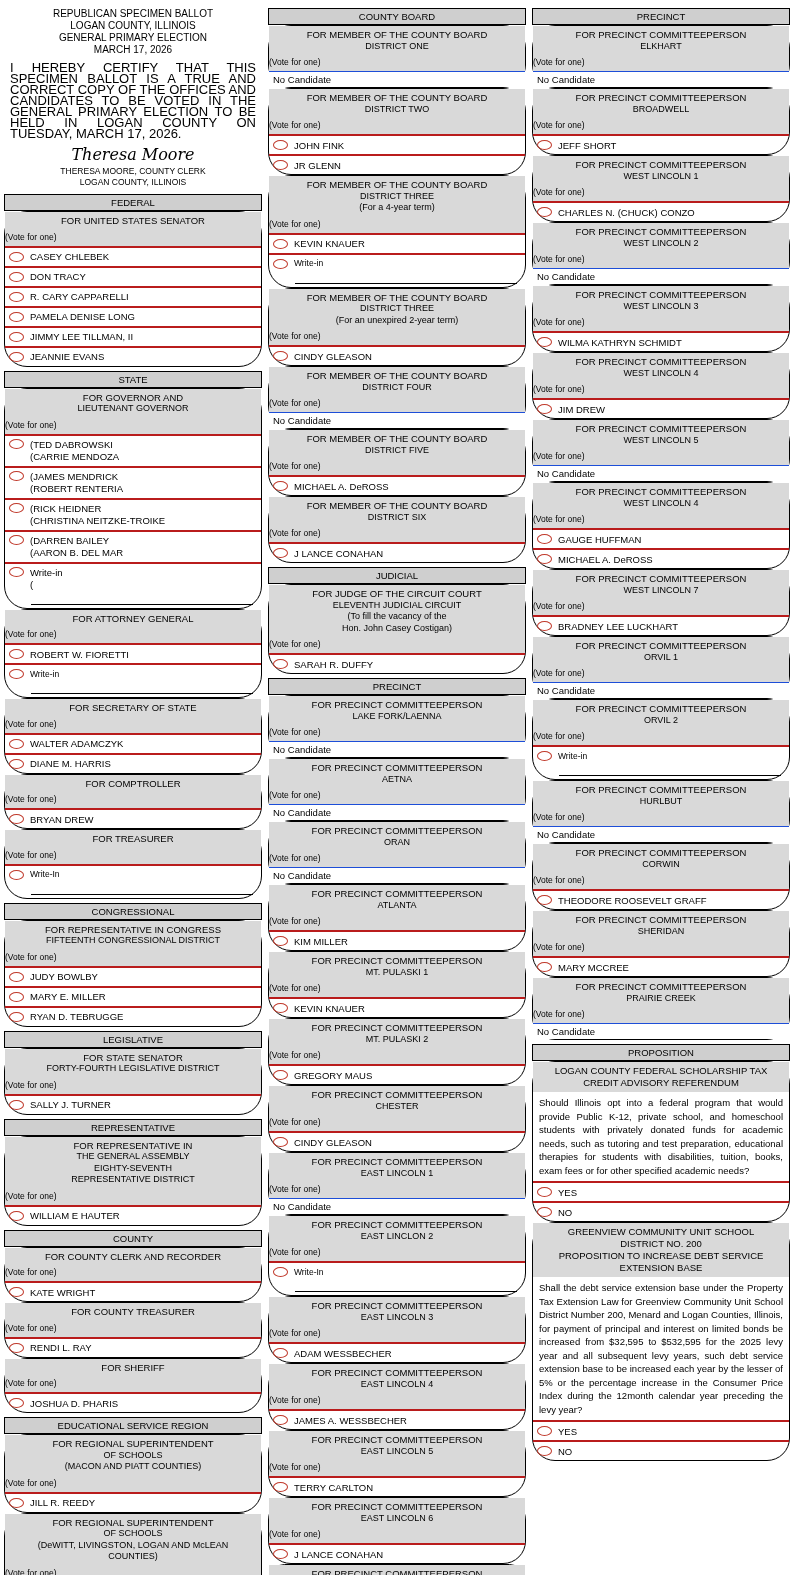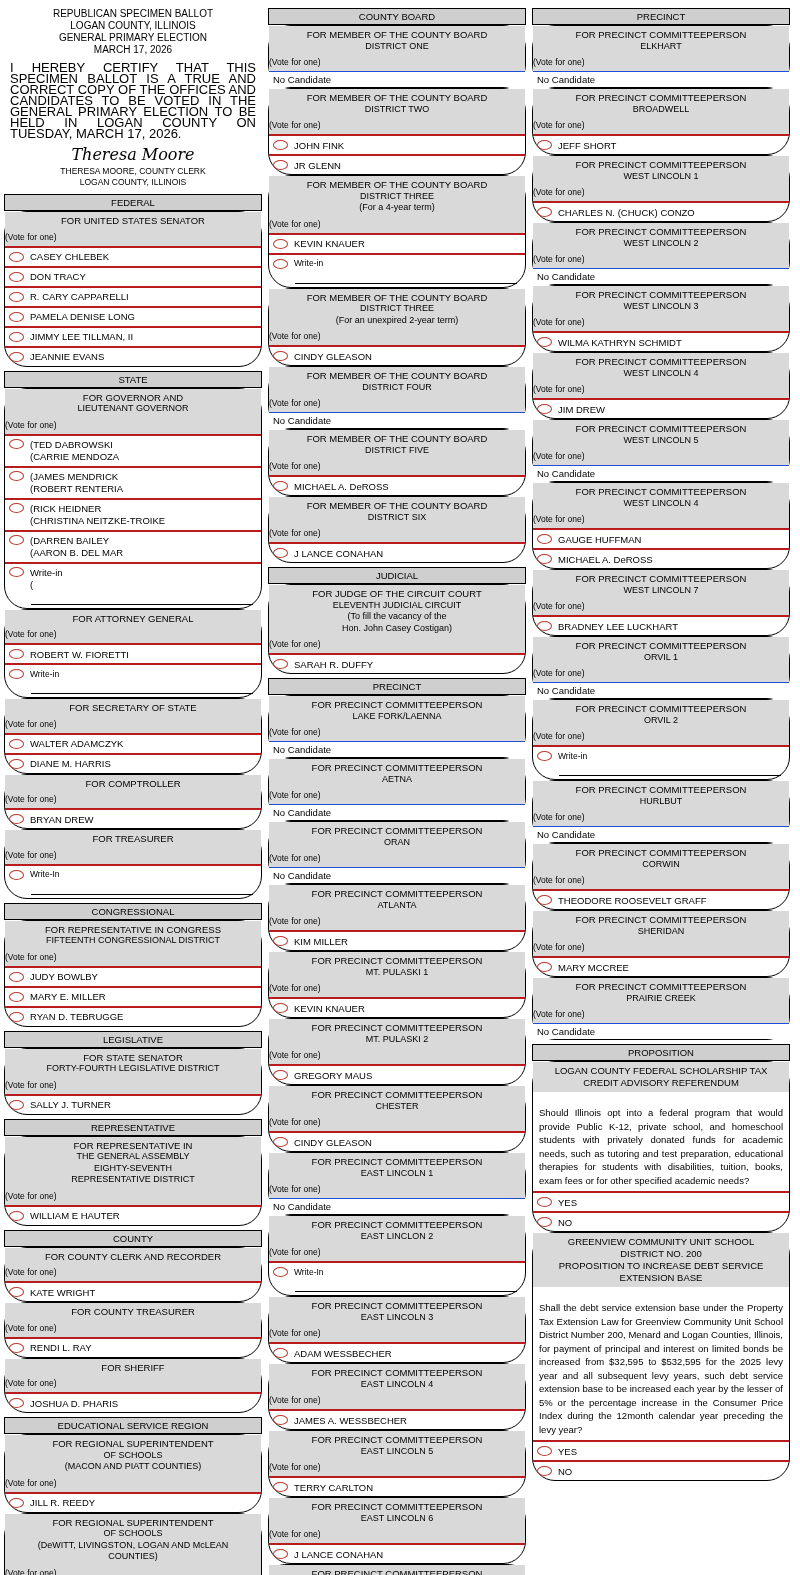--- a/index.html
+++ b/index.html
@@ -28,21 +28,21 @@
         display:inline-block;flex:0 0 auto;margin-right:6px;}
   .cname{font-size:9.5px;line-height:11px;}
   .nocand{border-top:1px solid #1d4ed8;padding:2px 4px;font-size:9.5px;background:#fff;}
   .writein{font-size:8.5px;}
   .wline{border-bottom:1px solid #000;margin:10px 8px 3px 26px;height:0;}
   .ticket{display:flex;align-items:flex-start;padding:3px 4px;}
   .ticket .names{font-size:9.5px;line-height:12px;}
   .pad{height:3px;}
   
   .proptitle{background:#d9d9d9;text-align:center;padding:3px 6px;line-height:12px;font-size:9.5px;}
-  .proptext{padding:14px 6px 4px 6px;font-size:9.5px;line-height:13.5px;text-align:justify;}
+  .proptext{padding:4px 6px 4px 6px;font-size:9.5px;line-height:13.5px;text-align:justify;}
 </style>
 </head>
 <body>
 
 <div class="ballot">
 
   <div class="col">
     <div class="hdr">
       <div class="t">REPUBLICAN SPECIMEN BALLOT</div>
       <div class="t">LOGAN COUNTY, ILLINOIS</div>

